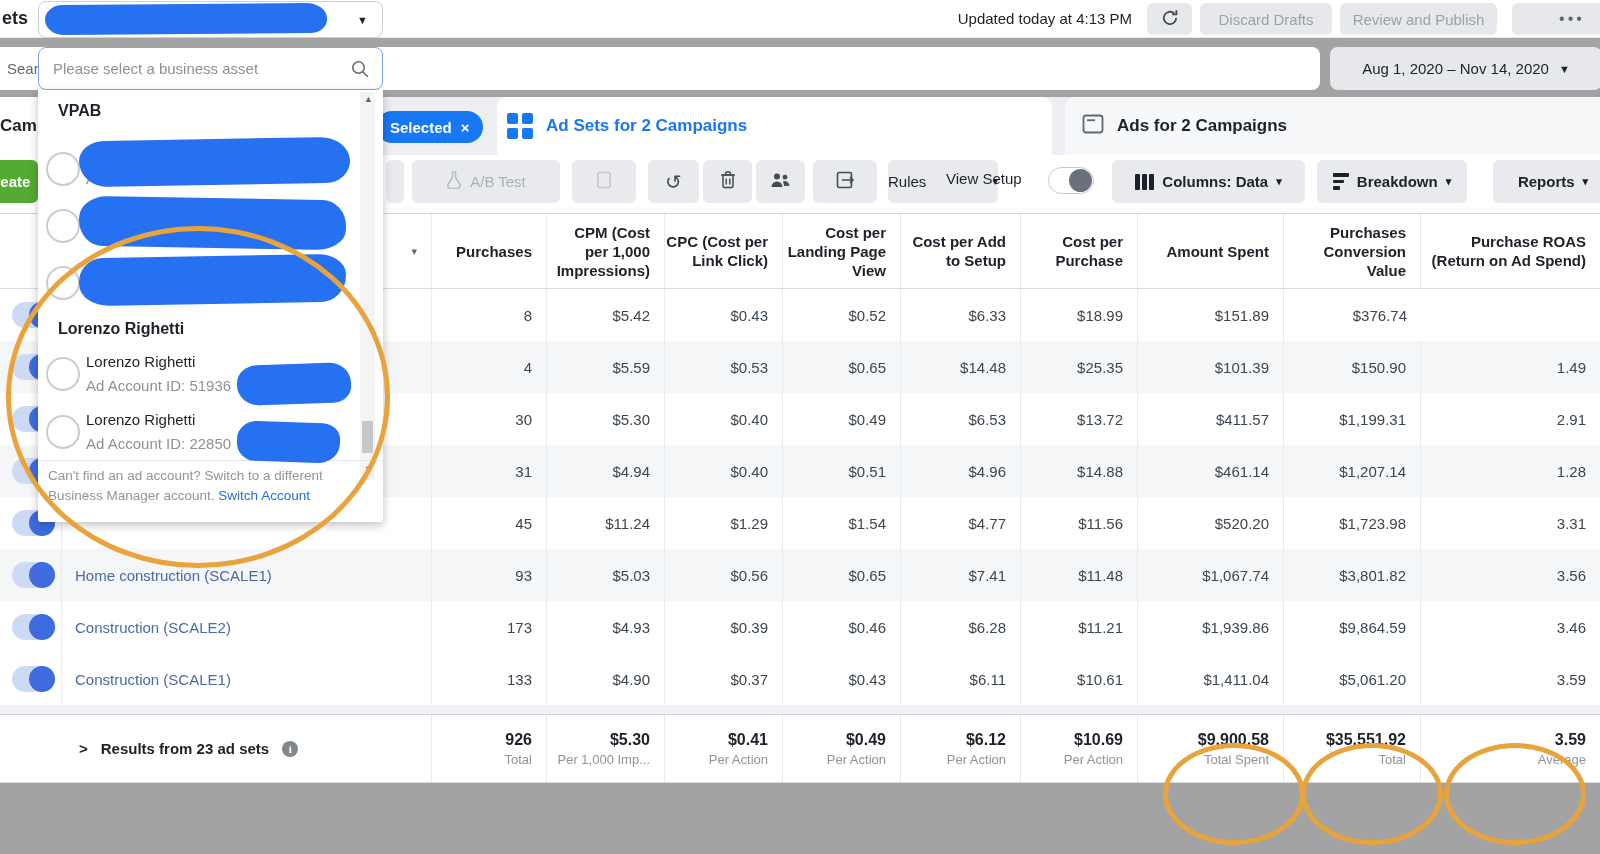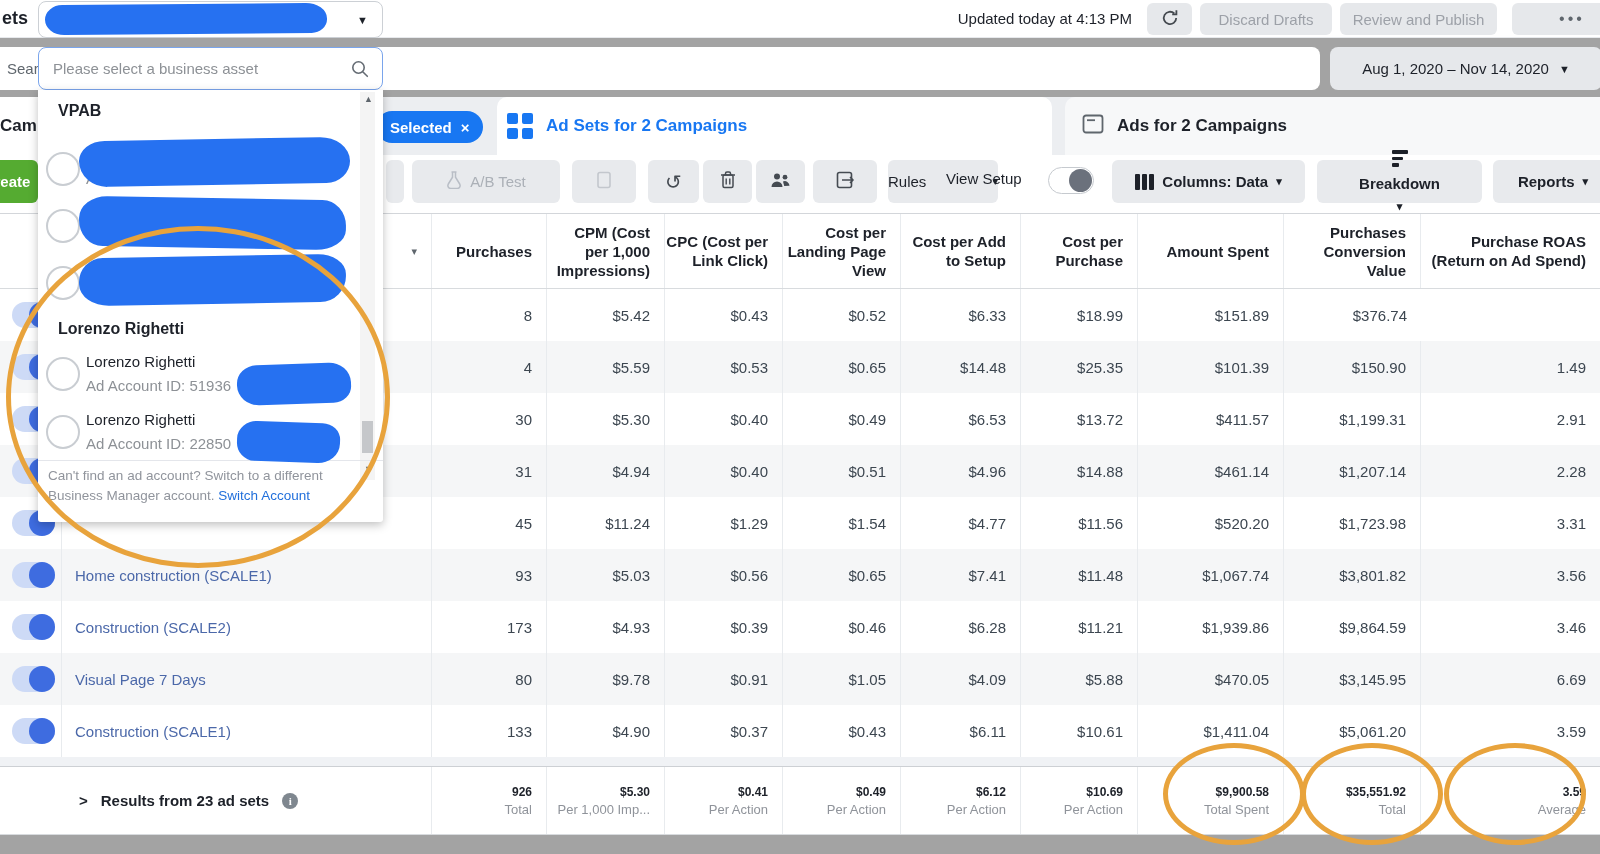--- a/index.html
+++ b/index.html
@@ -76,21 +76,21 @@
   .toggle{position:absolute;left:12px;top:13px;width:43px;height:26px;border-radius:13px;background:#cddaf6;}
   .toggle i{position:absolute;right:0;top:0;width:26px;height:26px;border-radius:50%;background:#3e6ce0;}
   .gaprow{height:9px;background:#f0f2f5;}
   .totrow{height:67px;background:#fff;border-top:1px solid #cdd0d4;border-bottom:1px solid #d8dbde;}
   .totfirst{grid-column:1 / span 2;justify-content:flex-start;padding-left:79px;gap:13px;}
   .totlabel{font-weight:bold;color:#1d2129;font-size:15px;}
   .chev{font-weight:bold;font-size:15px;color:#1d2129;}
   .infoi{width:16px;height:16px;border-radius:50%;background:#7f878f;color:#fff;font-size:11px;font-weight:bold;
          display:inline-flex;align-items:center;justify-content:center;font-family:"Liberation Serif",serif;}
   .tot{flex-direction:column;align-items:flex-end;justify-content:center;gap:3px;}
-  .tval{font-weight:bold;color:#1d2129;font-size:12px;}
+  .tval{font-weight:bold;color:#1d2129;font-size:16px;}
   .tsub{color:#8f939a;font-size:13px;}
 
   
   .combobox{left:38px;top:1px;width:345px;height:37px;background:#fff;border:1px solid #ccd0d5;
             border-radius:8px;z-index:10;}
   .combobox .caret{position:absolute;right:14px;top:12px;font-size:11px;}
   .searchbox{left:38px;top:47px;width:345px;height:43px;background:#fff;border:1px solid #7aa5ec;
              border-radius:8px;z-index:10;display:flex;align-items:center;}
   .searchbox .ph{margin-left:14px;font-size:15px;color:#8d9196;flex:1;}
   .searchbox svg{margin-right:12px;}
@@ -227,21 +227,21 @@
     </div>
   <div class="btn" style="left:1112px;width:193px;font-weight:bold;">
     <span class="colicon">
         <i></i>
         <i></i>
         <i></i>
       </span>
     <span>Columns: Data</span>
     <span class="caret">▾</span>
   </div>
-  <div class="btn" style="left:1317px;width:165px;font-weight:bold;flex-direction:column;">
+  <div class="btn" style="left:1317px;width:150px;font-weight:bold;">
     <span class="bdicon">
         <i style="width:16px;"></i>
         <i style="width:11px;"></i>
         <i style="width:7px;"></i>
       </span>
     <span>Breakdown</span>
     <span class="caret">▾</span>
   </div>
   <div class="btn" style="left:1493px;width:120px;font-weight:bold;">
     <span>Reports</span>
@@ -349,21 +349,21 @@
             <span class="rowlink"></span>
           </div>
           <div class="cell">31</div>
           <div class="cell">$4.94</div>
           <div class="cell">$0.40</div>
           <div class="cell">$0.51</div>
           <div class="cell">$4.96</div>
           <div class="cell">$14.88</div>
           <div class="cell">$461.14</div>
           <div class="cell">$1,207.14</div>
-          <div class="cell">2.28</div>
+          <div class="cell">1.28</div>
         </div>
         <div class="grid11 trow">
           <div class="cell togcell">
             <div class="toggle">
               <i></i>
             </div>
           </div>
           <div class="cell namecell">
             <span class="rowlink"></span>
           </div>
@@ -407,39 +407,20 @@
           </div>
           <div class="cell">173</div>
           <div class="cell">$4.93</div>
           <div class="cell">$0.39</div>
           <div class="cell">$0.46</div>
           <div class="cell">$6.28</div>
           <div class="cell">$11.21</div>
           <div class="cell">$1,939.86</div>
           <div class="cell">$9,864.59</div>
           <div class="cell">3.46</div>
-        </div>
-        <div class="grid11 trow alt">
-          <div class="cell togcell">
-            <div class="toggle">
-              <i></i>
-            </div>
-          </div>
-          <div class="cell namecell">
-            <span class="rowlink">Visual Page 7 Days</span>
-          </div>
-          <div class="cell">80</div>
-          <div class="cell">$9.78</div>
-          <div class="cell">$0.91</div>
-          <div class="cell">$1.05</div>
-          <div class="cell">$4.09</div>
-          <div class="cell">$5.88</div>
-          <div class="cell">$470.05</div>
-          <div class="cell">$3,145.95</div>
-          <div class="cell">6.69</div>
         </div>
         <div class="grid11 trow">
           <div class="cell togcell">
             <div class="toggle">
               <i></i>
             </div>
           </div>
           <div class="cell namecell">
             <span class="rowlink">Construction (SCALE1)</span>
           </div>

